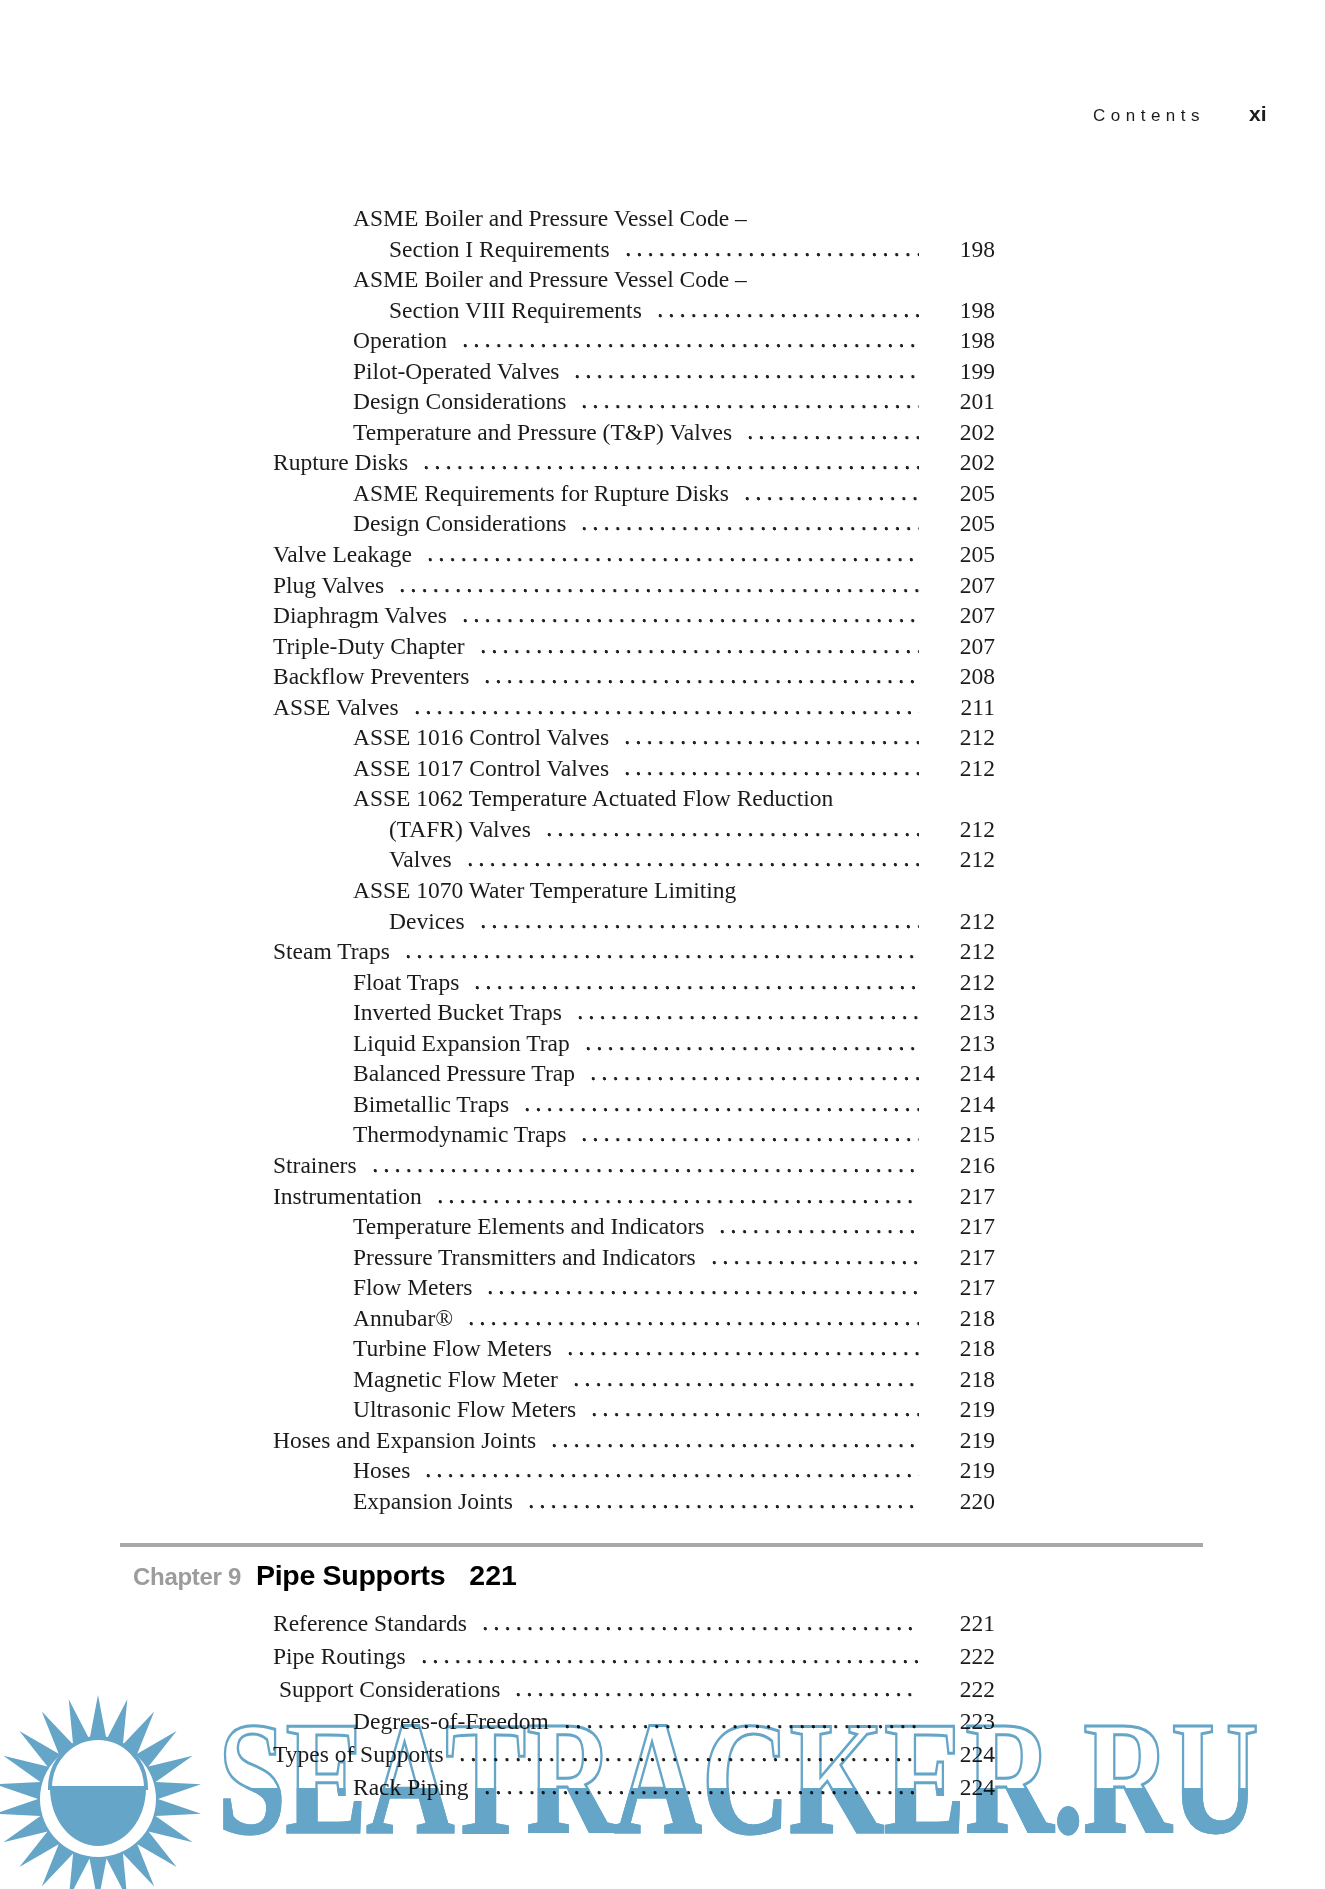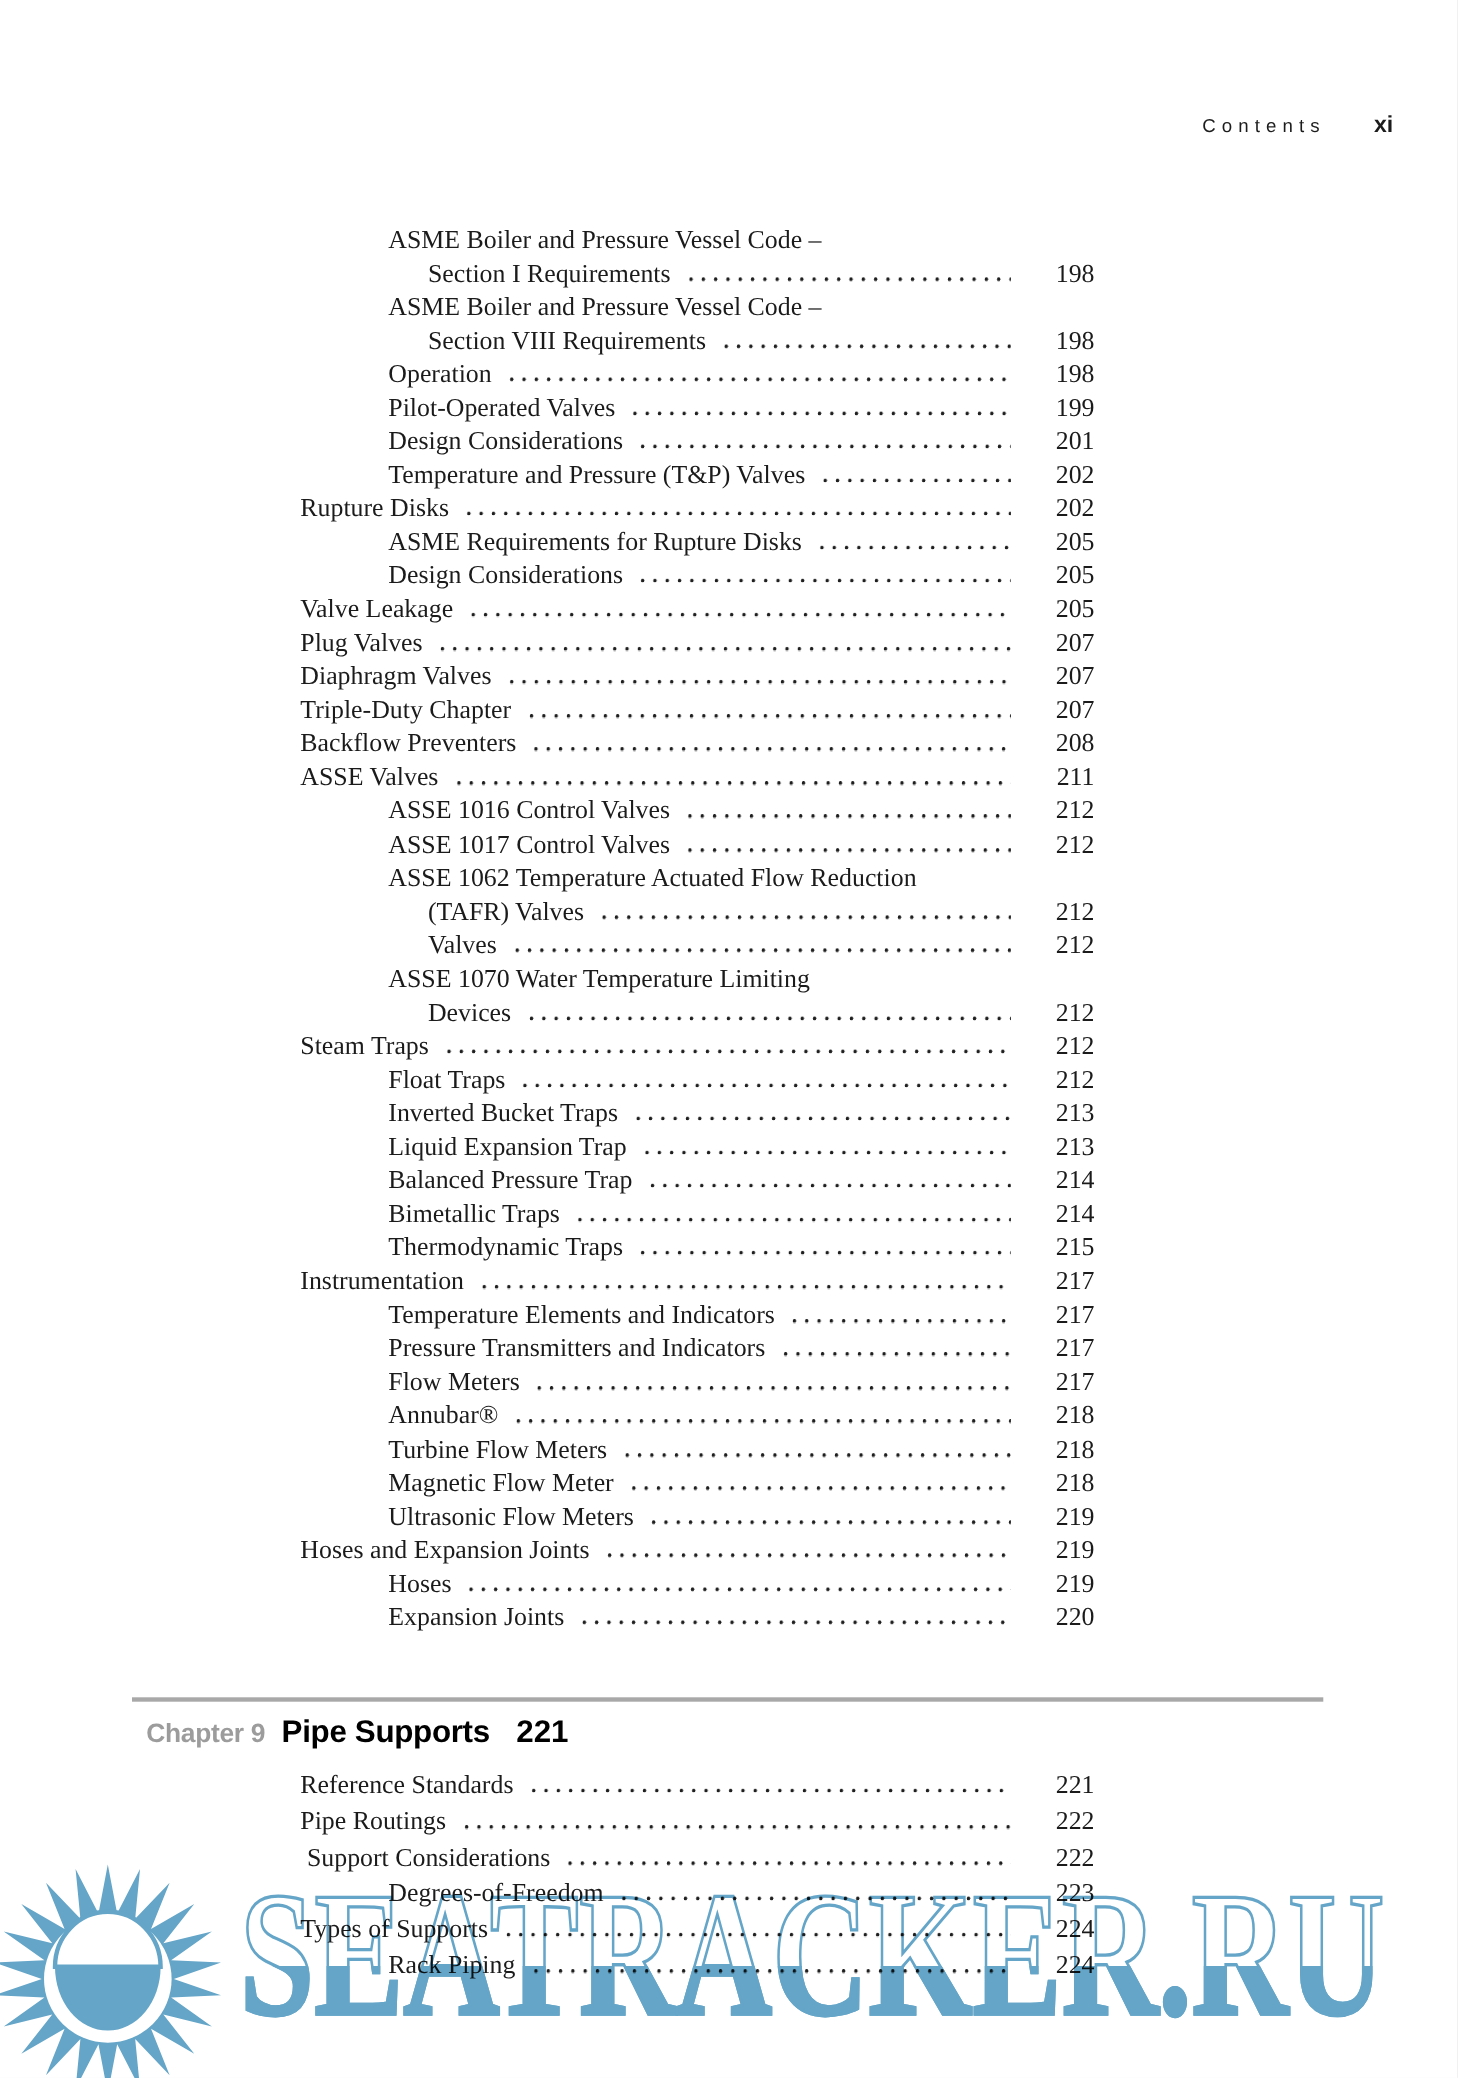--- a/index.html
+++ b/index.html
@@ -199,20 +199,25 @@
         <span class="toc-title">Bimetallic Traps</span>
         <div class="dot-leader"></div>
         <span class="toc-page">214</span>
       </div>
       <div class="toc-row i2">
         <span class="toc-title">Thermodynamic Traps</span>
         <div class="dot-leader"></div>
         <span class="toc-page">215</span>
       </div>
       <div class="toc-row i1">
+        <span class="toc-title">Strainers</span>
+        <div class="dot-leader"></div>
+        <span class="toc-page">216</span>
+      </div>
+      <div class="toc-row i1">
         <span class="toc-title">Instrumentation</span>
         <div class="dot-leader"></div>
         <span class="toc-page">217</span>
       </div>
       <div class="toc-row i2">
         <span class="toc-title">Temperature Elements and Indicators</span>
         <div class="dot-leader"></div>
         <span class="toc-page">217</span>
       </div>
       <div class="toc-row i2">

